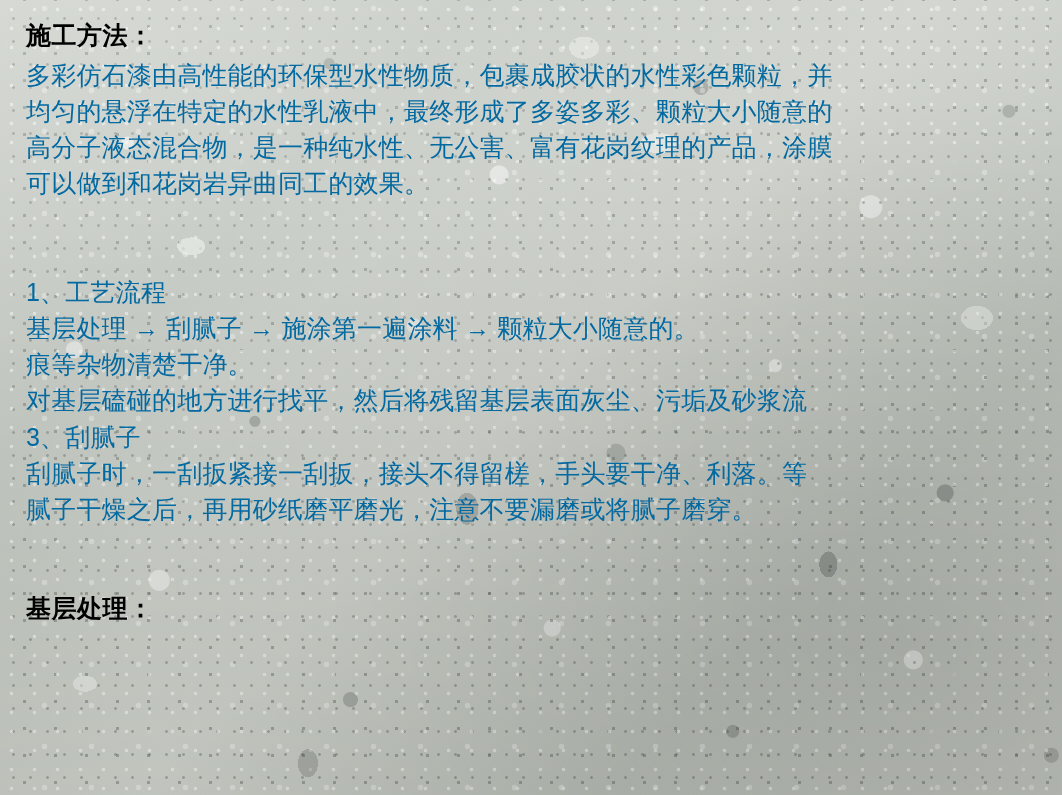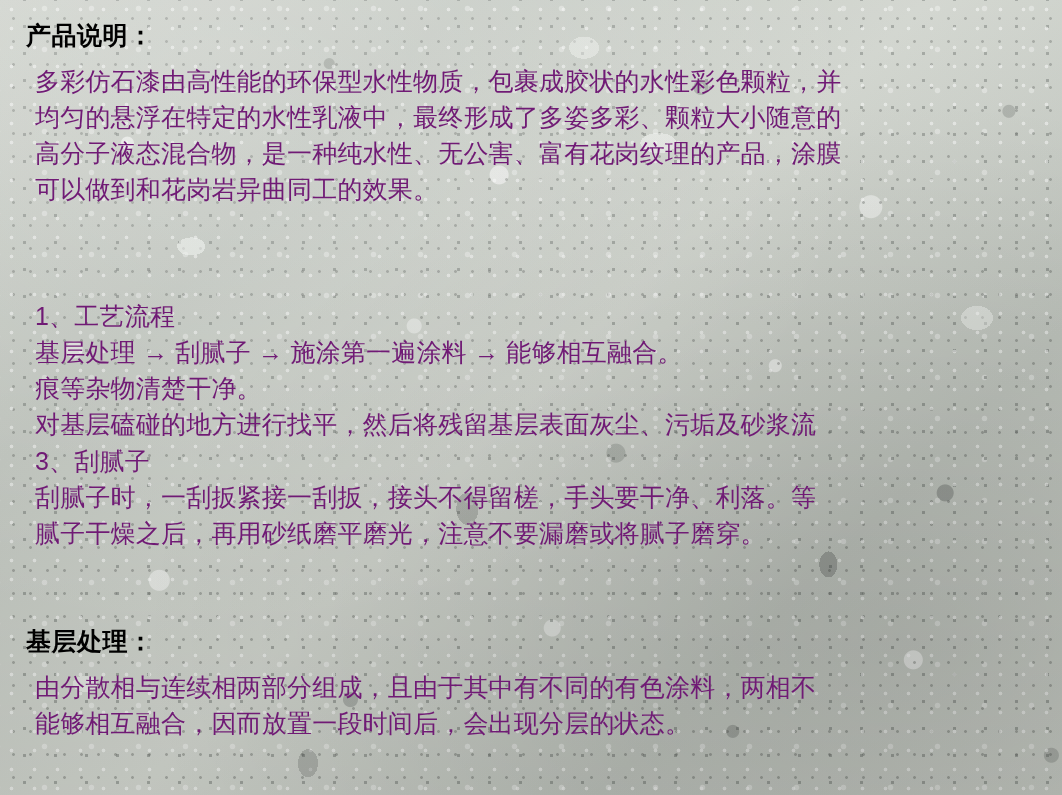--- a/index.html
+++ b/index.html
@@ -95,24 +95,24 @@
     font-size: 25px;
     font-weight: bold;
     color: #000000;
     line-height: 1.42;
     letter-spacing: 0.5px;
     margin: 0 0 3px 0;
   }
   .section-body {
     font-size: 25px;
     font-weight: normal;
-    color: #701a75;
+    color: #0369a1;
     line-height: 1.45;
     letter-spacing: 0.2px;
-    margin: 9px;
+    margin: 0;
     text-align: justify;
     text-justify: inter-ideograph;
   }
   .section-body .line { display: block; white-space: nowrap; }
 
   .gap-large { height: 72px; }
   .gap-medium { height: 64px; }
 </style>
 </head>
 <body>
@@ -120,47 +120,43 @@
 <div id="page">
 
   <div class="stone-base"></div>
   <div class="stone-speckle"></div>
   <div class="stone-chunks"></div>
   <div class="stone-shade"></div>
 
   <div class="content">
 
     <div class="section">
-      <div class="section-heading">产品说明：</div>
+      <div class="section-heading">施工方法：</div>
       <div class="section-body">
         <span class="line">多彩仿石漆由高性能的环保型水性物质，包裹成胶状的水性彩色颗粒，并</span>
         <span class="line">均匀的悬浮在特定的水性乳液中，最终形成了多姿多彩、颗粒大小随意的</span>
         <span class="line">高分子液态混合物，是一种纯水性、无公害、富有花岗纹理的产品，涂膜</span>
         <span class="line">可以做到和花岗岩异曲同工的效果。</span>
       </div>
     </div>
 
     <div class="gap-large"></div>
 
     <div class="section">
       <div class="section-body">
         <span class="line">1、工艺流程</span>
-        <span class="line">基层处理 → 刮腻子 → 施涂第一遍涂料 → 能够相互融合。</span>
+        <span class="line">基层处理 → 刮腻子 → 施涂第一遍涂料 → 颗粒大小随意的。</span>
         <span class="line">痕等杂物清楚干净。</span>
         <span class="line">对基层磕碰的地方进行找平，然后将残留基层表面灰尘、污垢及砂浆流</span>
         <span class="line">3、刮腻子</span>
         <span class="line">刮腻子时，一刮扳紧接一刮扳，接头不得留槎，手头要干净、利落。等</span>
         <span class="line">腻子干燥之后，再用砂纸磨平磨光，注意不要漏磨或将腻子磨穿。</span>
       </div>
     </div>
 
     <div class="gap-medium"></div>
 
     <div class="section">
       <div class="section-heading">基层处理：</div>
-      <div class="section-body">
-        <span class="line">由分散相与连续相两部分组成，且由于其中有不同的有色涂料，两相不</span>
-        <span class="line">能够相互融合，因而放置一段时间后，会出现分层的状态。</span>
-      </div>
     </div>
 
   </div>
 </div>
 
 </body></html>

